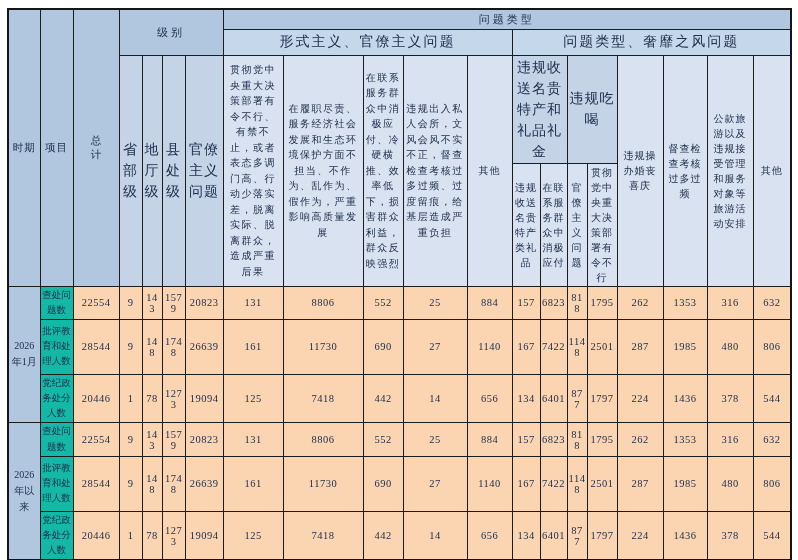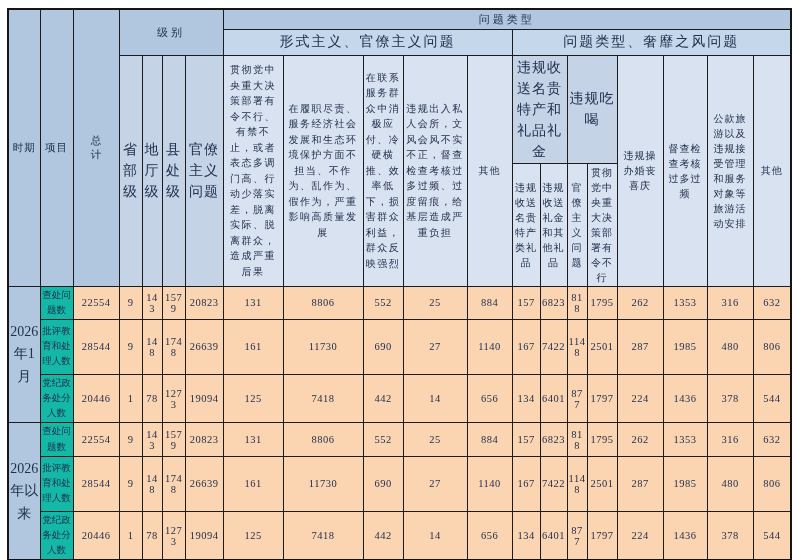--- a/index.html
+++ b/index.html
@@ -23,21 +23,21 @@
   }
   .sl { border-left: 2px solid #111; }
 
   .hdark  { background: #b1c6df; font-family: "Liberation Serif", serif; font-size: 10.5px; letter-spacing: 1px; }
   .hband  { background: #b1c6df; font-family: "Liberation Sans", sans-serif; font-weight: bold; font-size: 11px; letter-spacing: 3px; margin-left: 41px; }
   .hband2 { background: #c5d7ea; font-family: Liberation Serif, serif; font-weight: bold; font-size: 14px; letter-spacing: 2px; }
   .hmid   { background: #c5d3e7; font-family: "Liberation Serif", serif; font-size: 14px; letter-spacing: 1px; line-height: 1.5; }
   .hlight { background: #d8e2f0; font-family: Liberation Sans, sans-serif; font-size: 10px; letter-spacing: 1px; line-height: 1.5; }
   .desc   { text-align: justify; padding: 3px 3px; line-height: 1.55; letter-spacing: 1.5px; }
 
-  .plabel { background: #b1c6df; font-family: "Liberation Serif", serif; font-size: 14px; line-height: 1.6; letter-spacing: 0; margin-top: 12px; }
+  .plabel { background: #b1c6df; font-family: "Liberation Serif", serif; font-size: 10px; line-height: 1.6; letter-spacing: 0; margin-top: 12px; }
   .rlabel { background: #14b8a6; font-family: "Liberation Serif", serif; font-size: 9.5px; line-height: 1.6; }
 
   .d { background: #fbd5b2; font-family: "Liberation Serif", serif; font-size: 10.5px; color: #4a423b; letter-spacing: 0.5px; }
 
   .remark-lbl { background: #b1c6df; font-family: "Liberation Serif", serif; font-size: 10px; border-top: 2px solid #111 !important; }
   .remark-txt {
     background: #c8d8ea; text-align: left; font-family: "Liberation Sans", sans-serif;
     font-weight: bold; font-size: 10px; color: #16365c; line-height: 1.38;
     padding: 2px 6px; text-indent: 2em; border-top: 2px solid #111 !important;
   }
@@ -99,21 +99,21 @@
       <th class="hmid sl" colspan="2">违规收送名贵特产和礼品礼金</th>
       <th class="hmid" colspan="2">违规吃喝</th>
       <th class="hlight" rowspan="2">违规操办婚丧喜庆</th>
       <th class="hlight" rowspan="2">督查检查考核过多过频</th>
       <th class="hlight" rowspan="2">公款旅游以及违规接受管理和服务对象等旅游活动安排</th>
       <th class="hlight" rowspan="2">其他</th>
     </tr>
 
     <tr style="height:100px">
       <th class="hlight sl">违规收送名贵特产类礼品</th>
-      <th class="hlight">违规收送礼金和其他礼品</th>
+      <th class="hlight">在联系服务群众中消极应付</th>
       <th class="hlight">官僚主义问题</th>
       <th class="hlight">贯彻党中央重大决策部署有令不行</th>
     </tr>
 
     <tr style="height:28px">
       <td class="plabel" rowspan="3">2026年1月</td>
       <td class="rlabel">查处问题数</td>
       <td class="d">22554</td>
       <td class="d">9</td>
       <td class="d">143</td>

